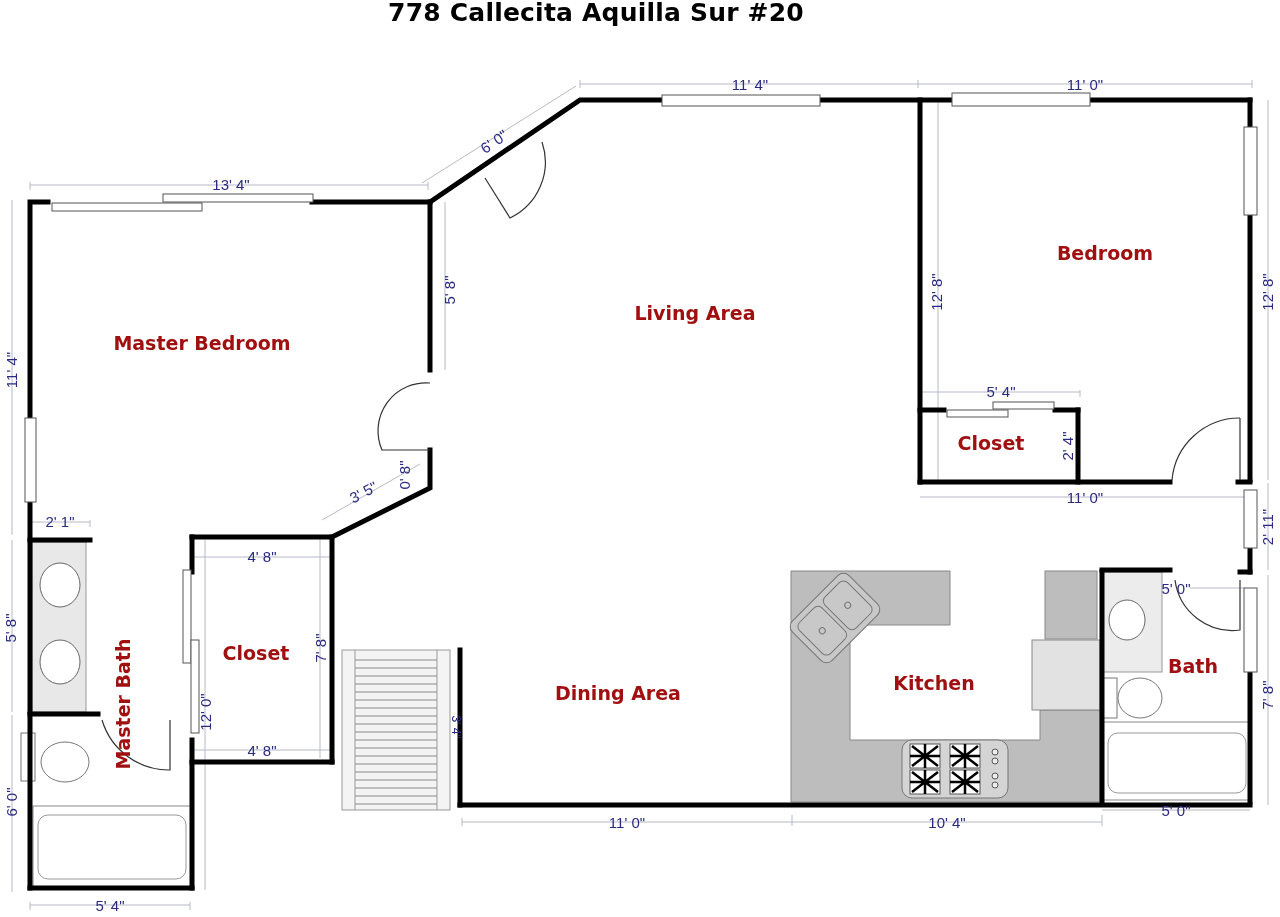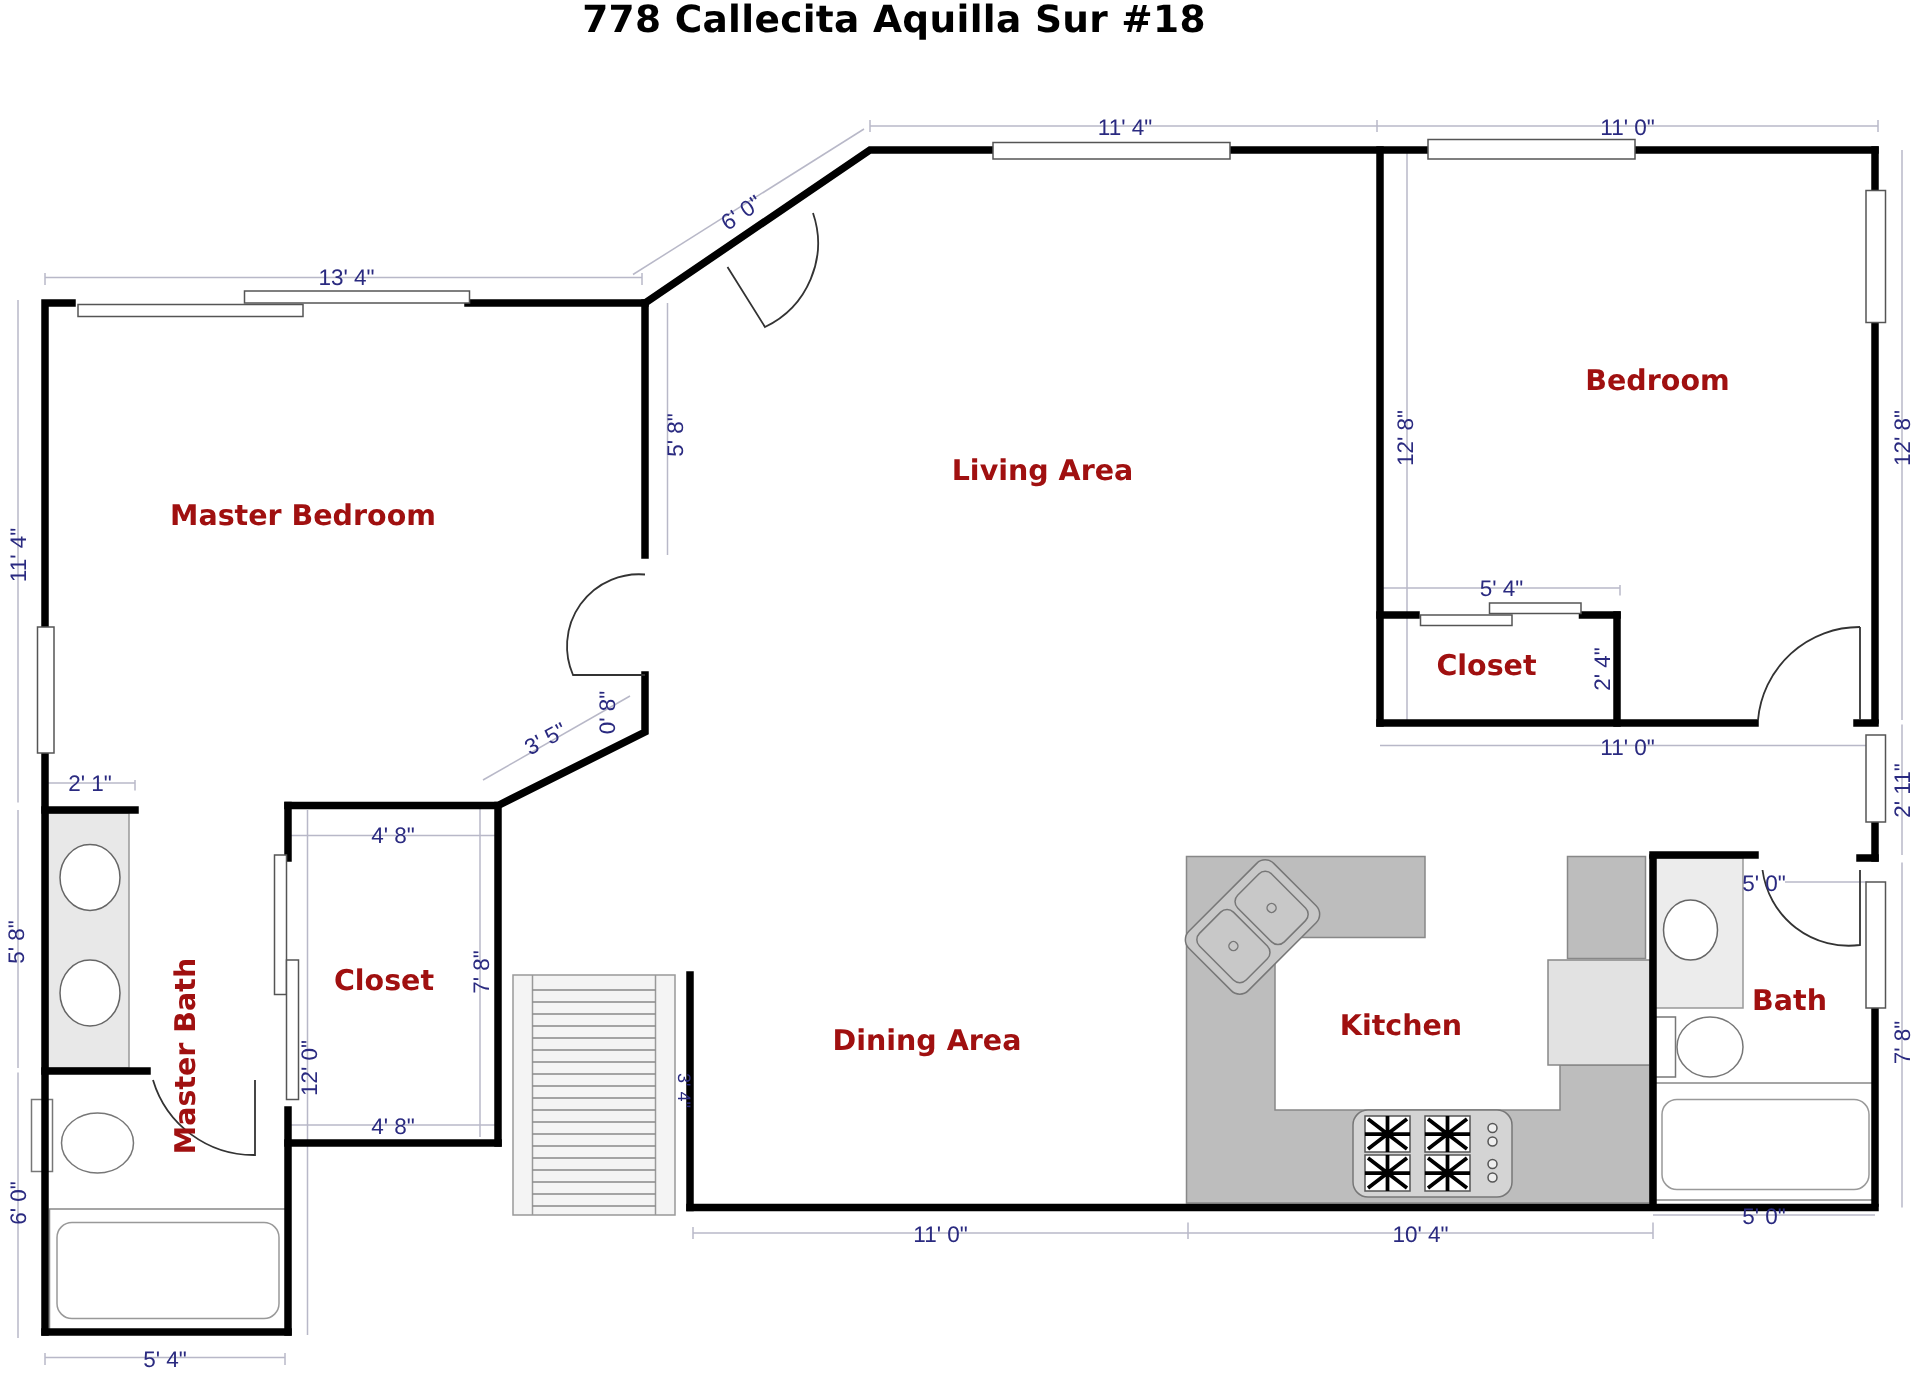--- a/index.html
+++ b/index.html
@@ -10,21 +10,21 @@
   .dim { font-family: "Liberation Sans", sans-serif; font-size: 15px; fill: #2a2a80; }
   .dimline { stroke: #b8b8c8; stroke-width: 1; fill: none; }
   .wall { stroke: #000; stroke-width: 5; fill: none; stroke-linecap: square; }
   .win { fill: #fff; stroke: #555; stroke-width: 1; }
   .door { stroke: #333; stroke-width: 1.2; fill: none; }
   .counter { fill: #bdbdbd; stroke: #888; stroke-width: 1; }
 </style>
 </head>
 <body>
 
-<div class="title">778 Callecita Aquilla Sur #18</div>
+<div class="title">778 Callecita Aquilla Sur #20</div>
 
 <svg width="1280" height="917" viewBox="0 0 1280 917">
 
   <g>
     <line class="dimline" x1="30" y1="185" x2="428" y2="185"></line>
     <line class="dimline" x1="30" y1="182" x2="30" y2="190"></line>
     <line class="dimline" x1="428" y1="182" x2="428" y2="190"></line>
     <line class="dimline" x1="422" y1="183" x2="576" y2="86"></line>
     <line class="dimline" x1="580" y1="84" x2="918" y2="84"></line>
     <line class="dimline" x1="918" y1="84" x2="1252" y2="84"></line>

